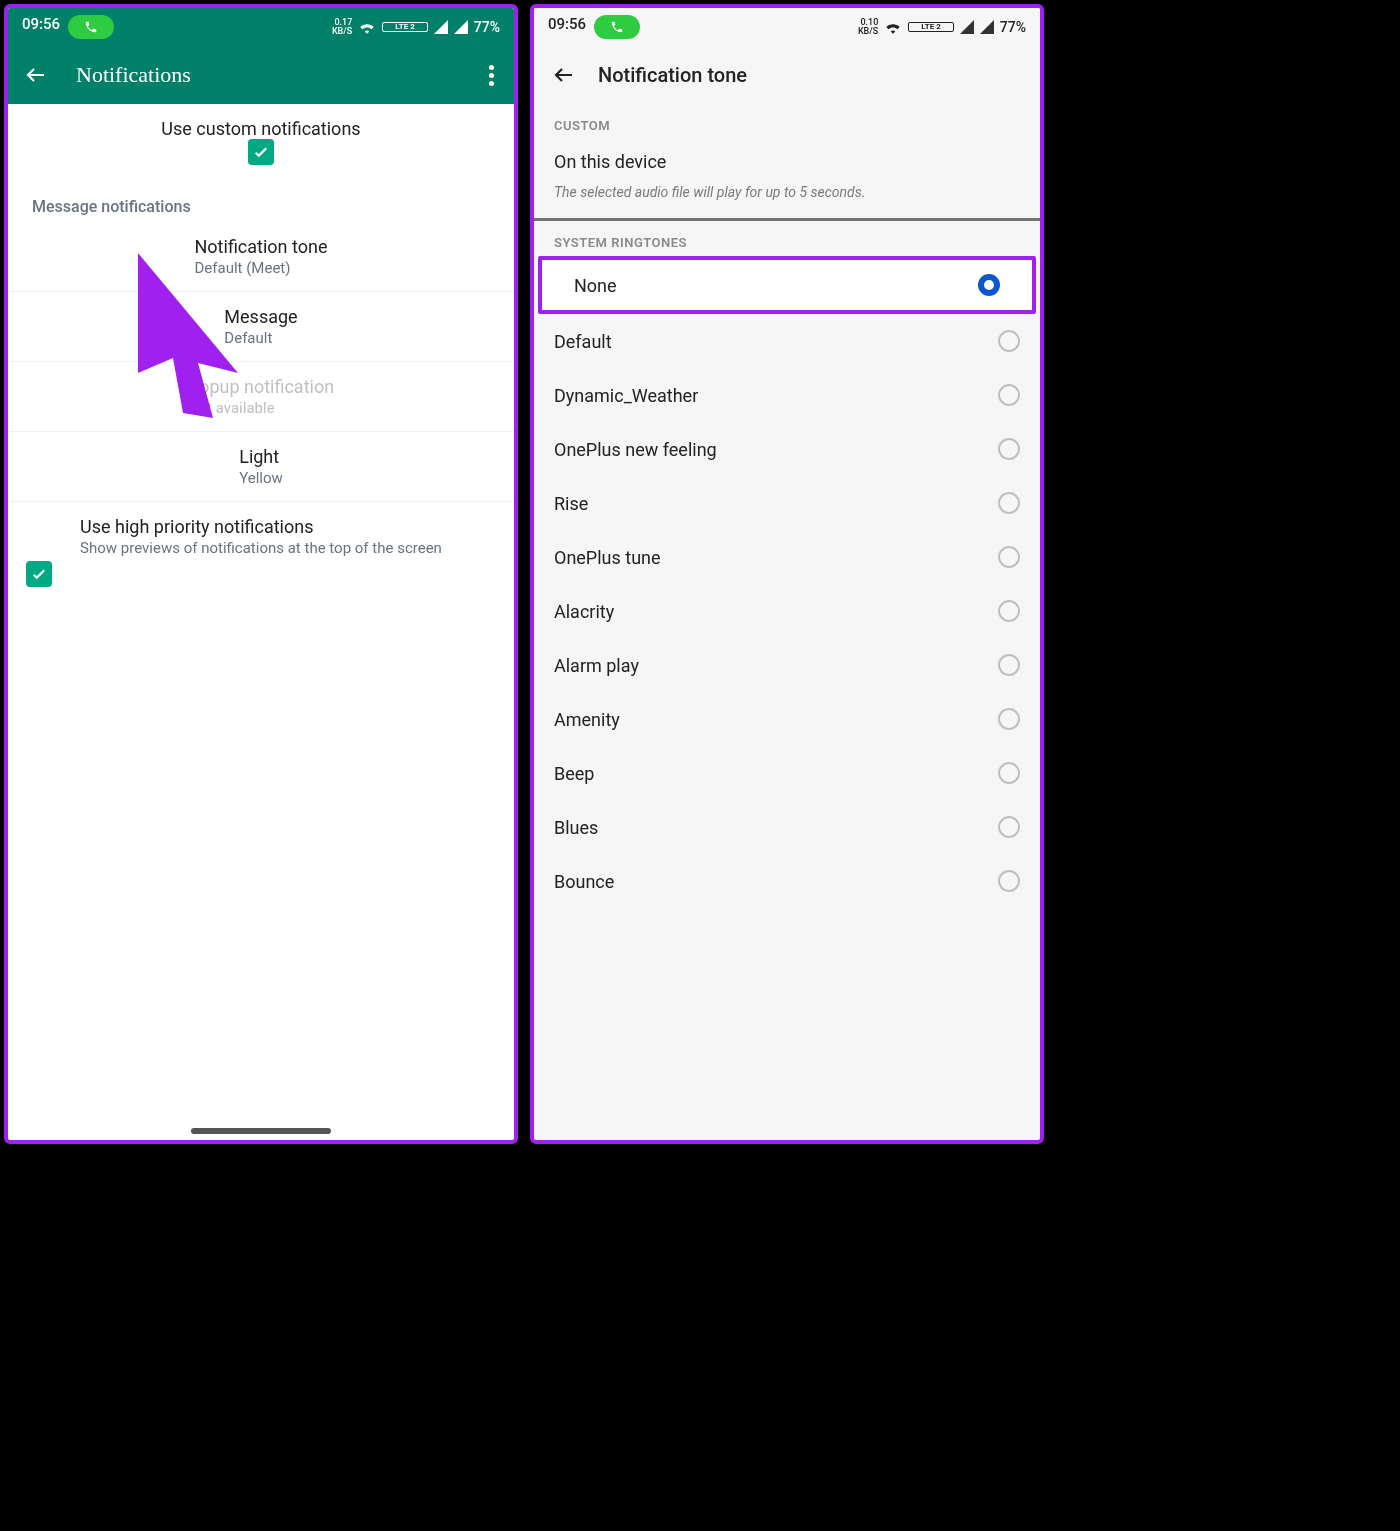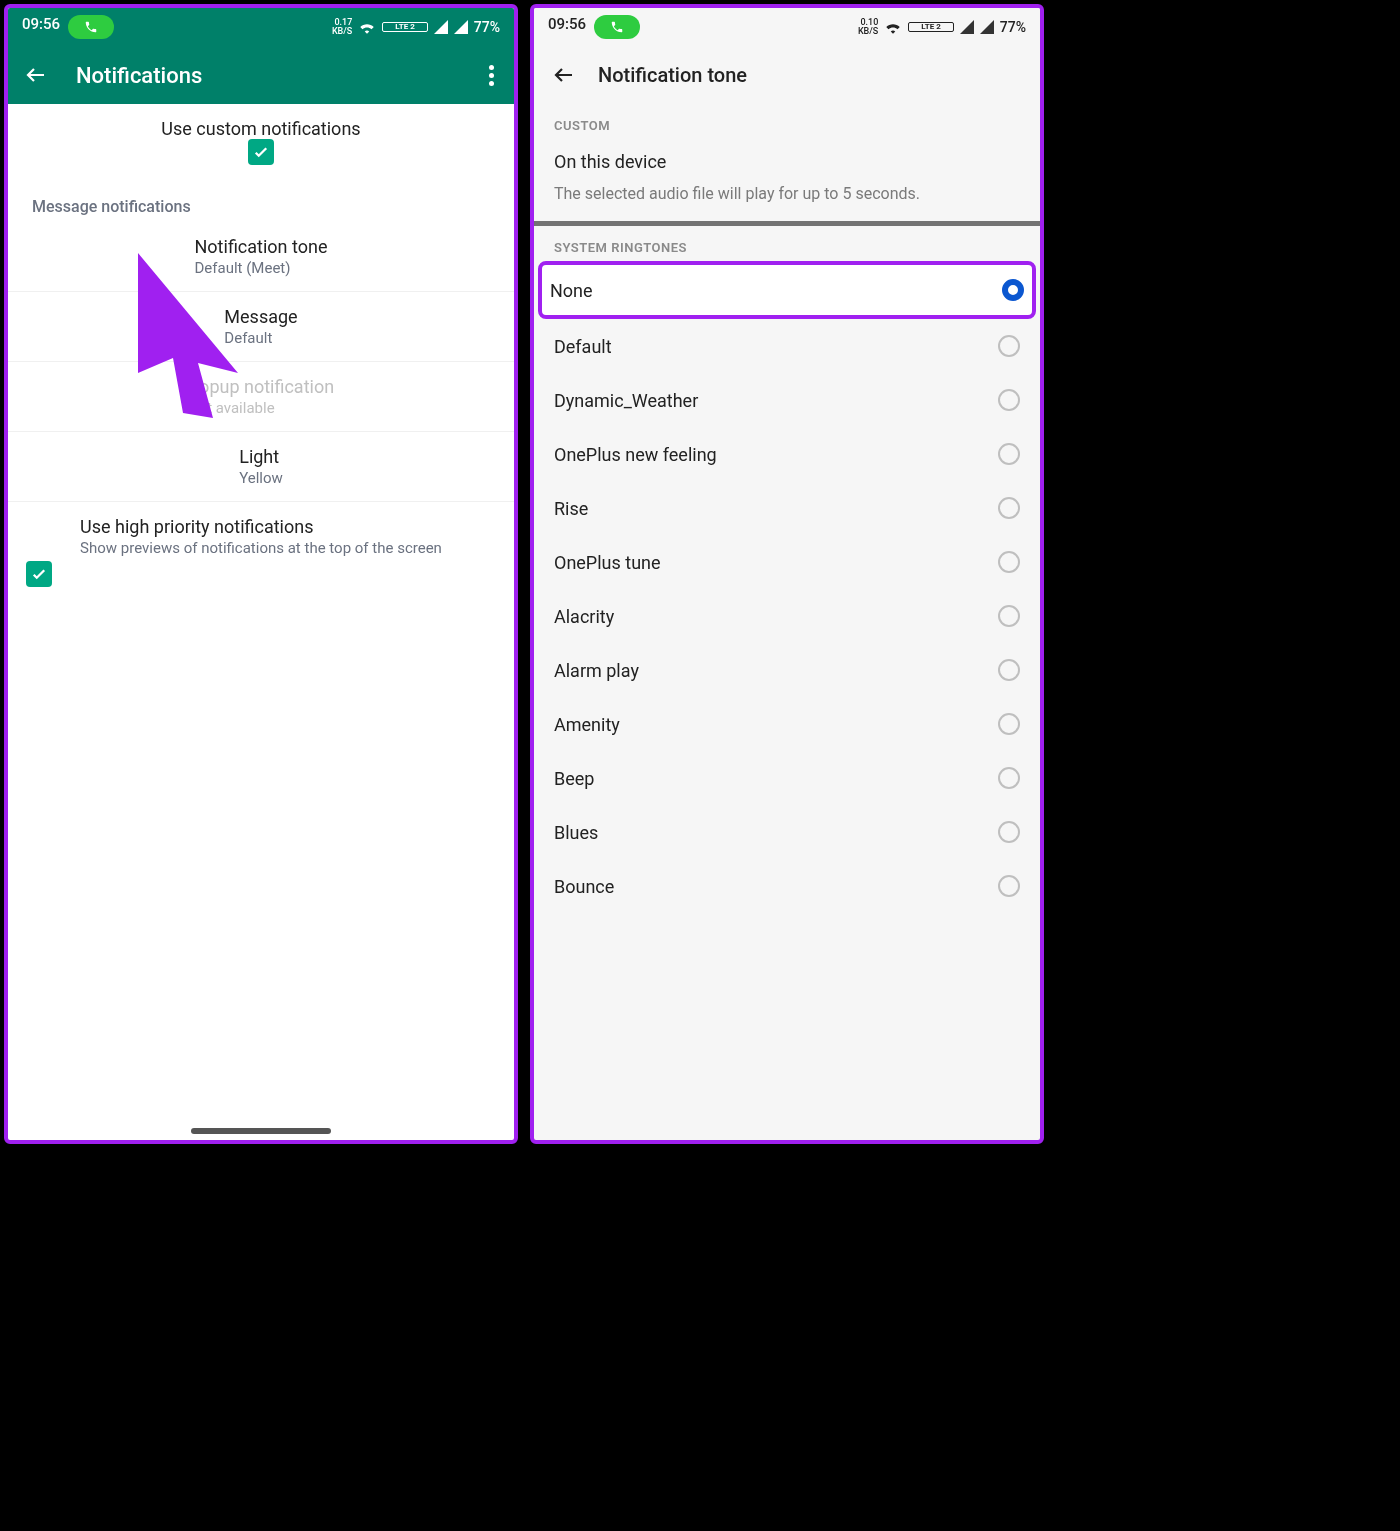--- a/index.html
+++ b/index.html
@@ -52,20 +52,21 @@
   .lte-box { font-size:8px; font-weight:700; border:1px solid currentColor; padding:0 12px; border-radius:2px; line-height:1.1; }
   
   .app-bar {
     background: #008069;
     color: #fff;
     height: 58px;
     display: flex;
     align-items: center;
     padding: 0 16px;
     gap: 28px;
+    font-family: Liberation Serif, serif;
   }
   .app-bar .title { font-size: 22px; font-weight: 500; }
   .app-bar .more { margin-left: auto; display:flex; flex-direction:column; gap:3px; padding:4px;}
   .app-bar .more span { width:5px; height:5px; background:#fff; border-radius:50%; }
   .back-arrow { width:24px; height:24px; }
   
   .setting-row {
     padding: 14px 18px;
     display: flex;
     align-items: center;
@@ -103,41 +104,41 @@
   }
   .app-bar2 .title { font-size: 20px; font-weight:500; }
   .sec-label {
     padding: 14px 20px 6px;
     font-size: 13px;
     letter-spacing: 0.5px;
     color: #8a8a8a;
     font-weight: 600;
   }
   .custom-row { padding: 12px 20px 8px; font-size: 18px; color:#222; }
-  .custom-desc { padding: 4px 20px 18px; font-size: 16px; color:#7a7a7a; border-bottom:5px solid #737373; }
+  .custom-desc { padding: 4px 20px 18px; font-size: 14px; color:#7a7a7a; border-bottom:3px solid #737373;font-style:italic; }
   .ring-row {
     display:flex;
     align-items:center;
     padding: 16px 20px;
     font-size: 18px;
     color:#222;
   }
   .ring-row .rlabel { flex:1; }
   .radio {
     width:22px; height:22px; border:2px solid #bfbfbf; border-radius:50%;
   }
   .radio.selected {
     border:6px solid #0b57d0; background:#fff;
   }
   .ring-row.highlight {
     border:4px solid #a020f0;
-    border-radius:8px;
+    border-radius:2px;
     background:#fff;
     margin: 0 4px;
-    padding: 14px 8px;
+    padding: 14px 32px;
   }
   
   .nav-handle {
     position:absolute;
     bottom:6px;
     left:50%;
     transform:translateX(-50%);
     width:140px;
     height:6px;
     background:#555;

